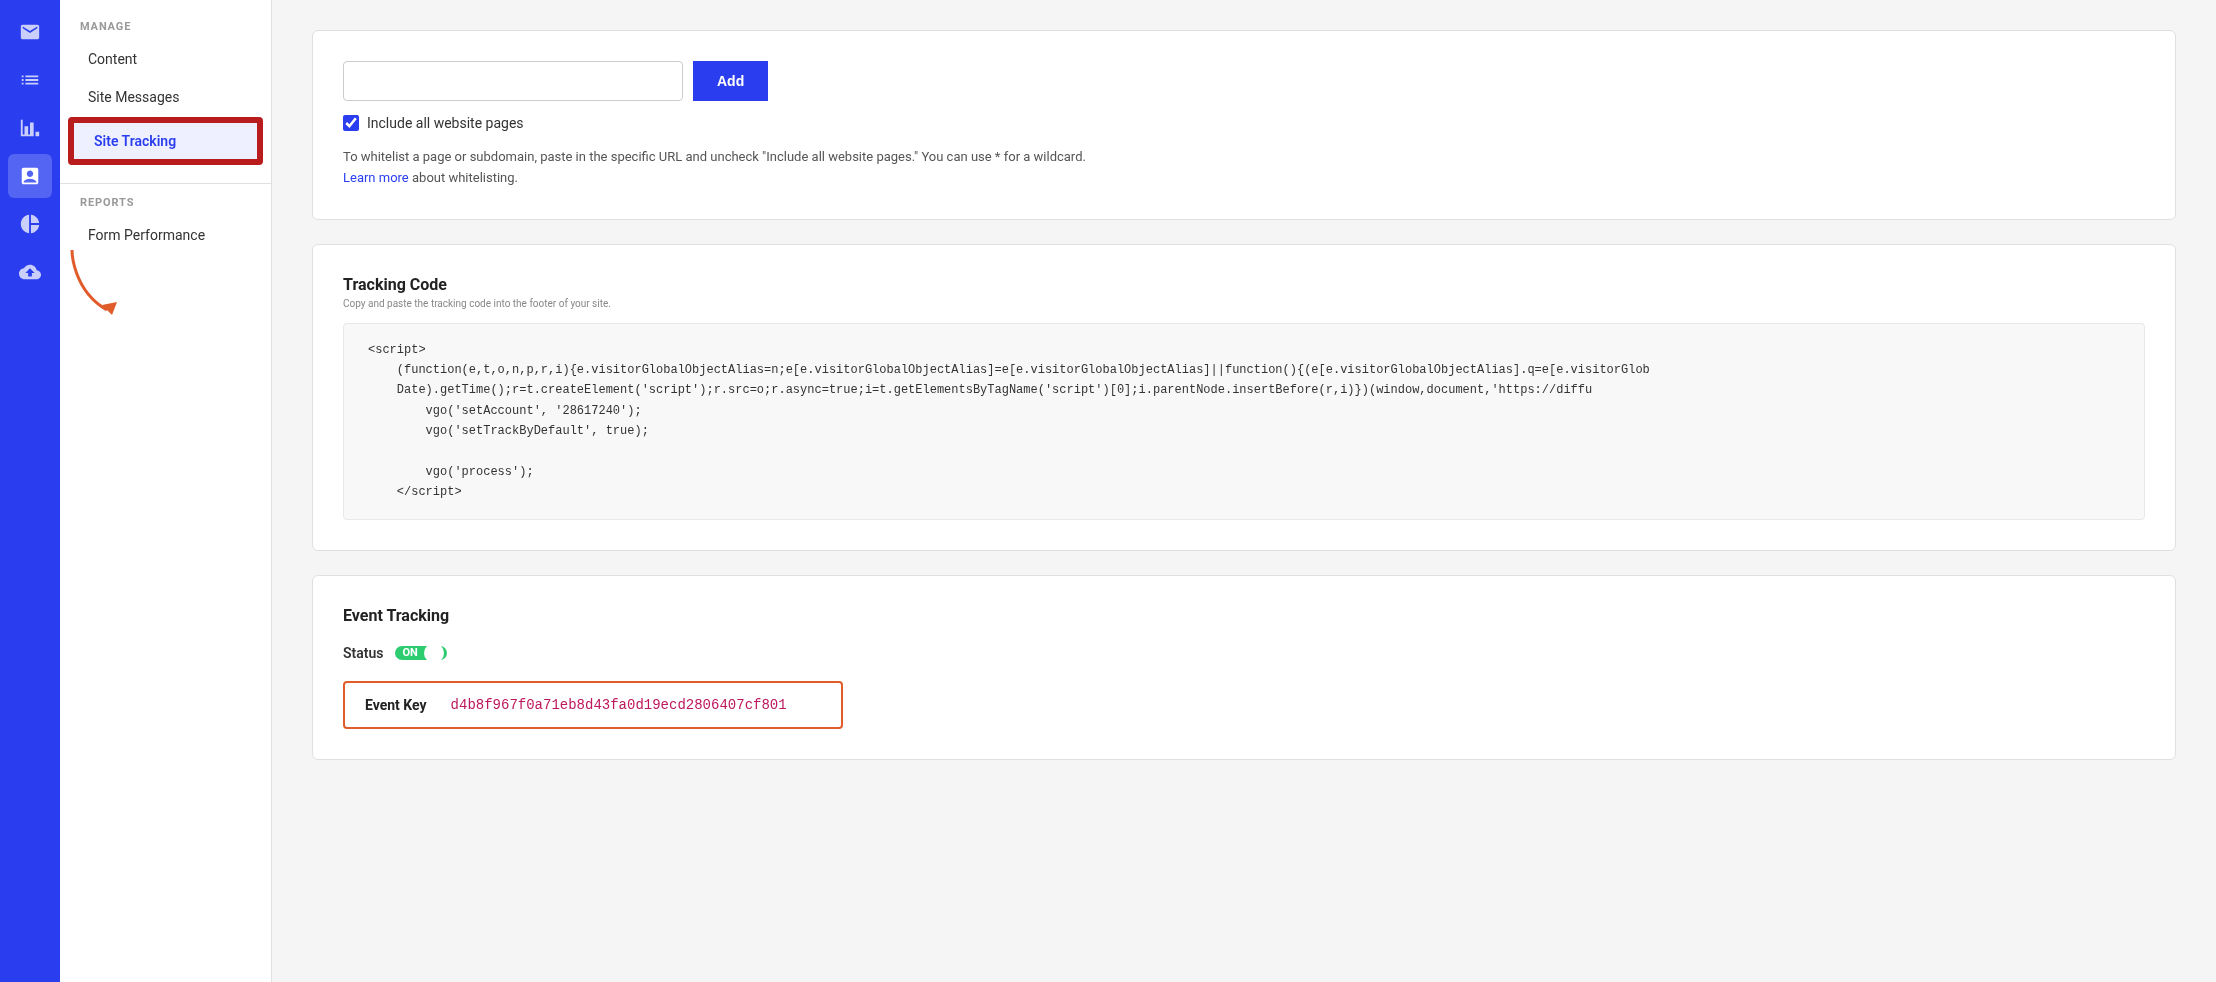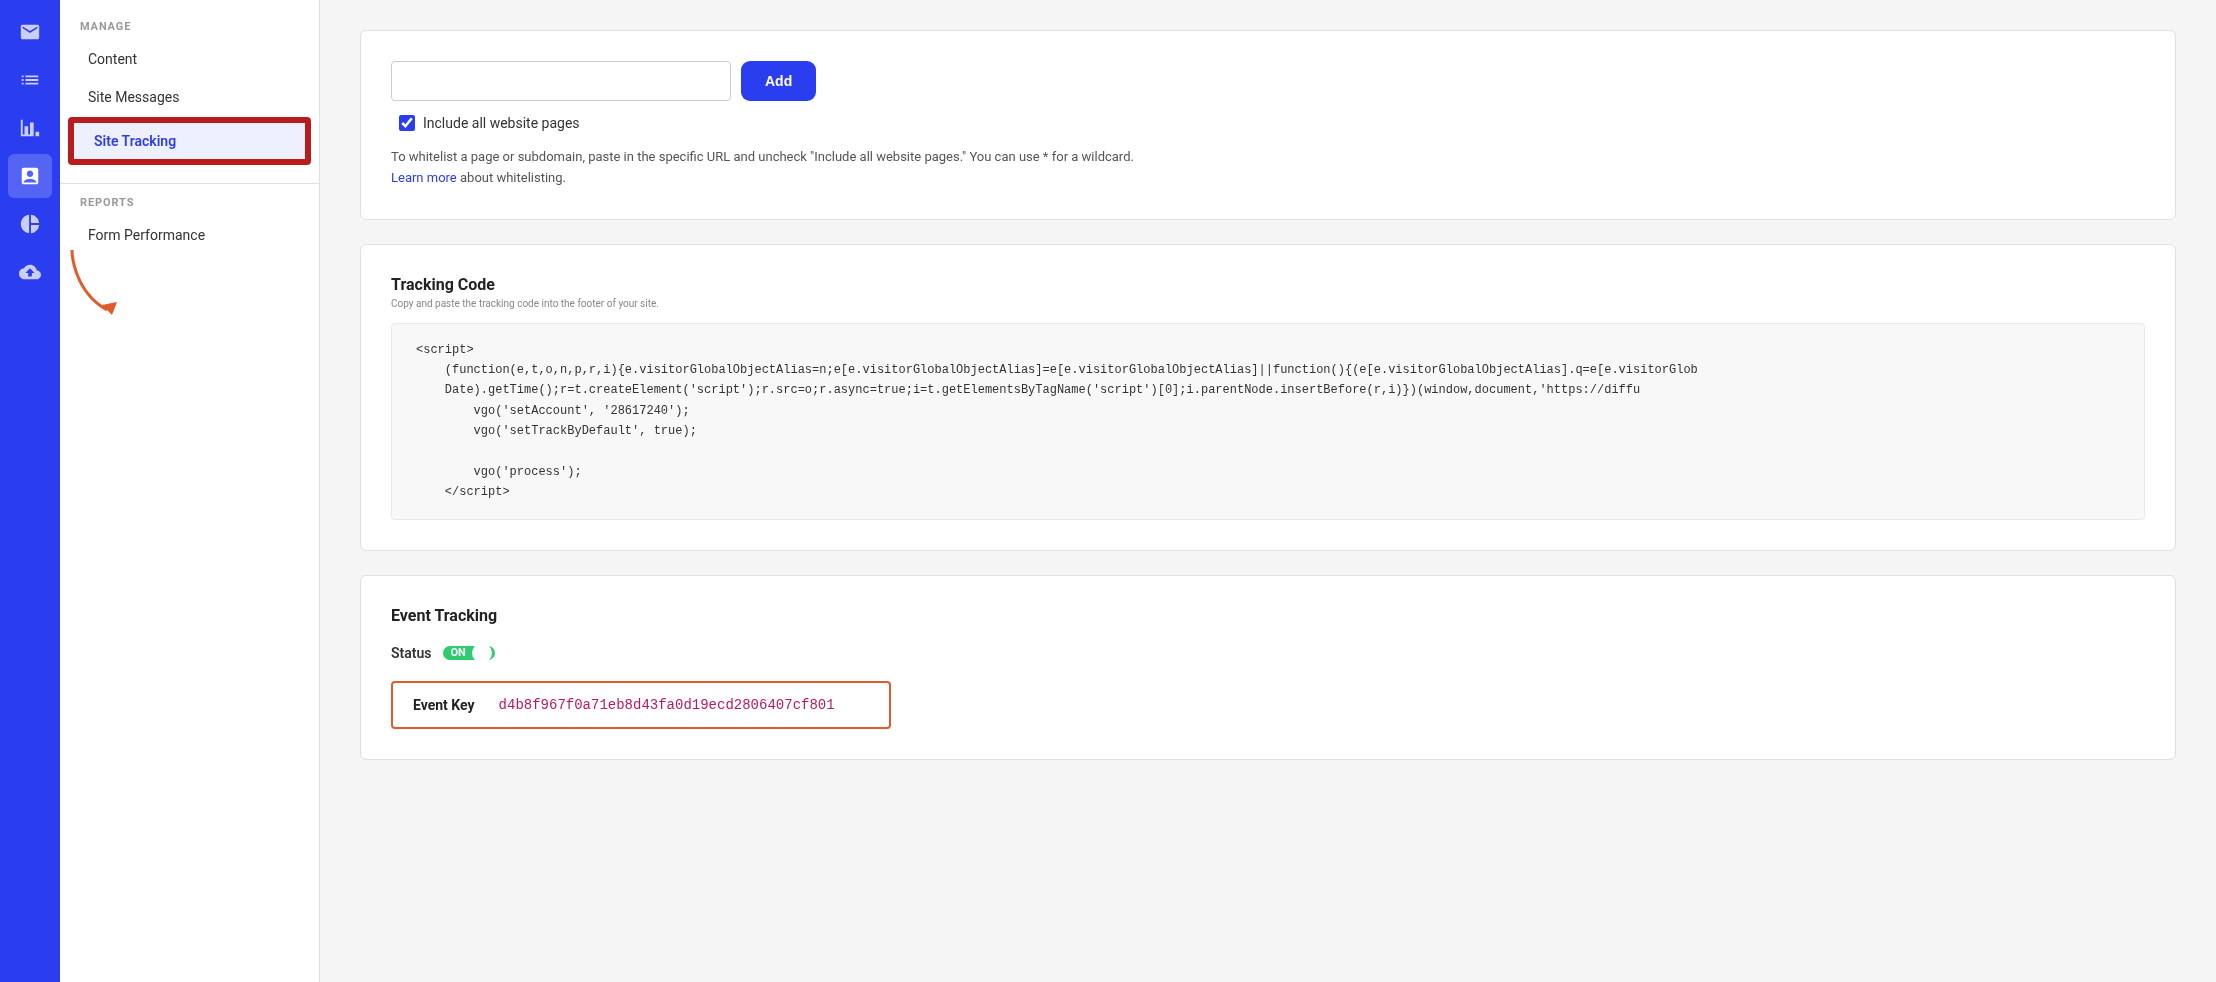--- a/index.html
+++ b/index.html
@@ -29,21 +29,21 @@
       font-size: 18px;
       position: relative;
     }
     .icon-sidebar-item.active {
       background: rgba(255,255,255,0.2);
       color: #fff;
     }
 
     
     .text-sidebar {
-      width: 260px;
+      width: 212px;
       background: #fff;
       border-right: 1px solid #e0e0e0;
       display: flex;
       flex-direction: column;
       padding-top: 20px;
       flex-shrink: 0;
     }
     .sidebar-section-label {
       font-size: 11px;
       font-weight: 700;
@@ -109,33 +109,32 @@
       border-radius: 4px;
       padding: 0 12px;
       font-size: 14px;
     }
     .add-button {
       height: 40px;
       padding: 0 24px;
       background: #2a3ef0;
       color: #fff;
       border: none;
-      border-radius: 9px;
+      border-radius: 0;
       font-size: 14px;
       font-weight: 600;
       cursor: pointer;
     }
     .checkbox-row {
       display: flex;
       align-items: center;
       gap: 8px;
       margin-bottom: 16px;
       font-size: 14px;
       color: #333;
-      margin-left: 8px;
     }
     .checkbox-row input[type="checkbox"] {
       width: 16px;
       height: 16px;
       accent-color: #2a3ef0;
     }
     .info-text {
       font-size: 13px;
       color: #555;
       line-height: 1.6;

